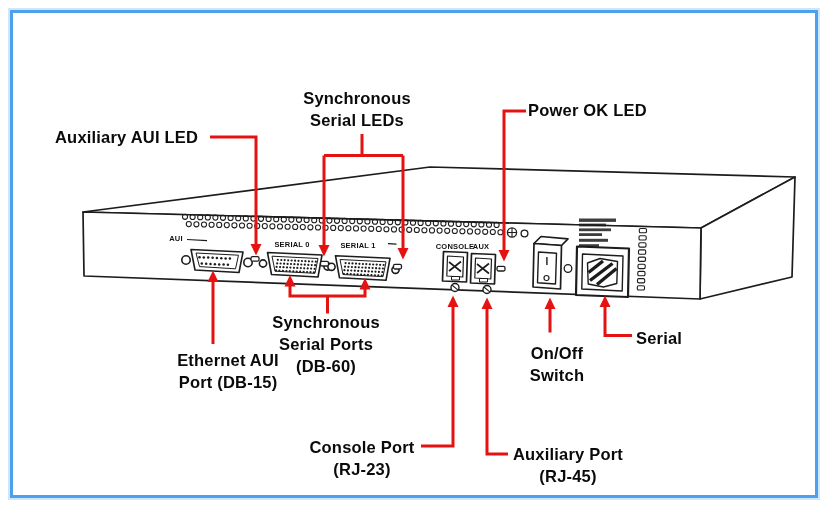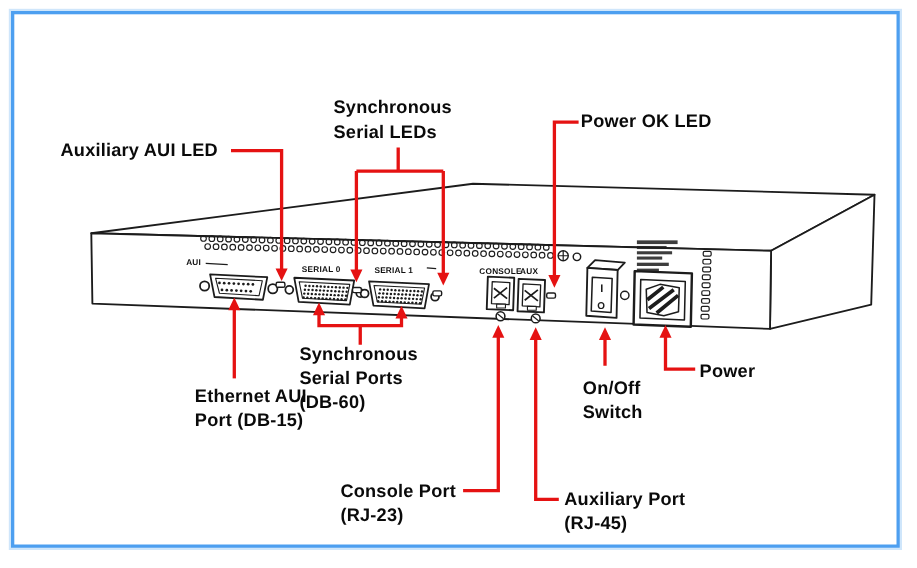--- a/index.html
+++ b/index.html
@@ -4,21 +4,21 @@
 <style>
   :root{ --red:#e51212; --blue:#4d9ff0; --ink:#1c1c1c; }
   html,body{margin:0;padding:0;background:#fff;}
   #canvas{position:relative;width:834px;height:516px;background:#fff;overflow:hidden;
           font-family:"Liberation Sans",sans-serif;}
   #frame{position:absolute;left:10px;top:10px;width:808px;height:488px;box-sizing:border-box;
          border:3px solid var(--blue);box-shadow:0 0 0 2px #cfe6fb;}
   #art{position:absolute;left:0;top:0;}
   .callout{position:absolute;font-weight:bold;font-size:16.5px;color:#0a0a0a;
            white-space:pre-line;line-height:1.32;letter-spacing:.2px;}
-  .ctr{text-align:left;transform:translateX(-50%);}
+  .ctr{text-align:center;transform:translateX(-50%);}
   .plabel{position:absolute;font-weight:bold;font-size:7.5px;color:#111;
           transform:translateX(-50%);letter-spacing:.2px;white-space:nowrap;}
 </style>
 </head>
 <body>
 
 <div id="canvas">
   <div id="frame"></div>
 
   <svg id="art" width="834" height="516" viewBox="0 0 834 516">
@@ -374,20 +374,20 @@
 Port (DB-15)</div>
   <div class="callout ctr" style="left:326px;top:312px">Synchronous
 Serial Ports
 (DB-60)</div>
   <div class="callout ctr" style="left:362px;top:437px">Console Port
 (RJ-23)</div>
   <div class="callout ctr" style="left:568px;top:444px">Auxiliary Port
 (RJ-45)</div>
   <div class="callout ctr" style="left:557px;top:343px">On/Off
 Switch</div>
-  <div class="callout" style="left:636px;top:328px">Power</div>
+  <div class="callout" style="left:636px;top:328px">Serial</div>
 
   <div class="plabel" style="left:176px;top:234px">AUI</div>
   <div class="plabel" style="left:292px;top:240px">SERIAL 0</div>
   <div class="plabel" style="left:358px;top:241px">SERIAL 1</div>
   <div class="plabel" style="left:455px;top:242px">CONSOLE</div>
   <div class="plabel" style="left:481px;top:242px">AUX</div>
 </div>
 
 </body></html>

